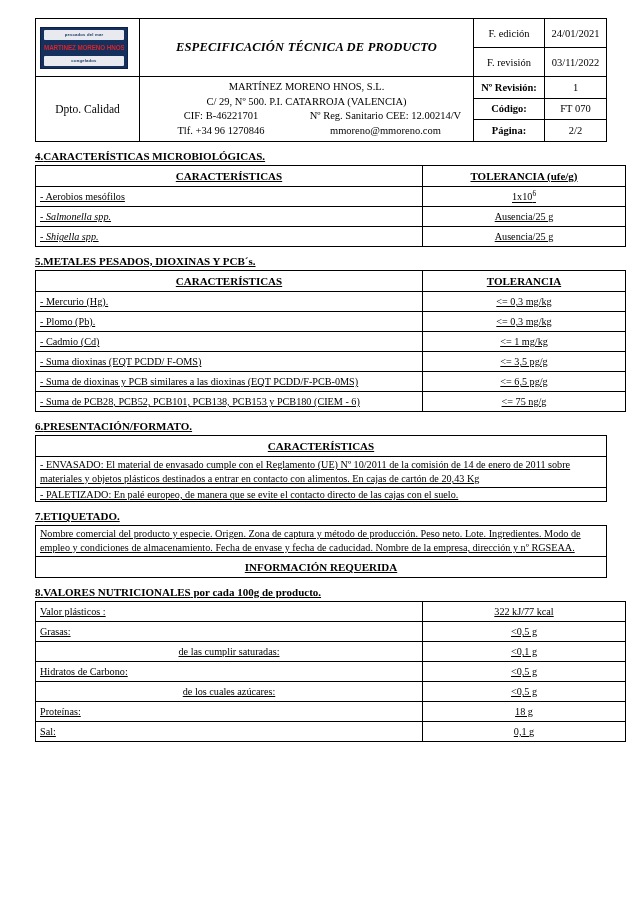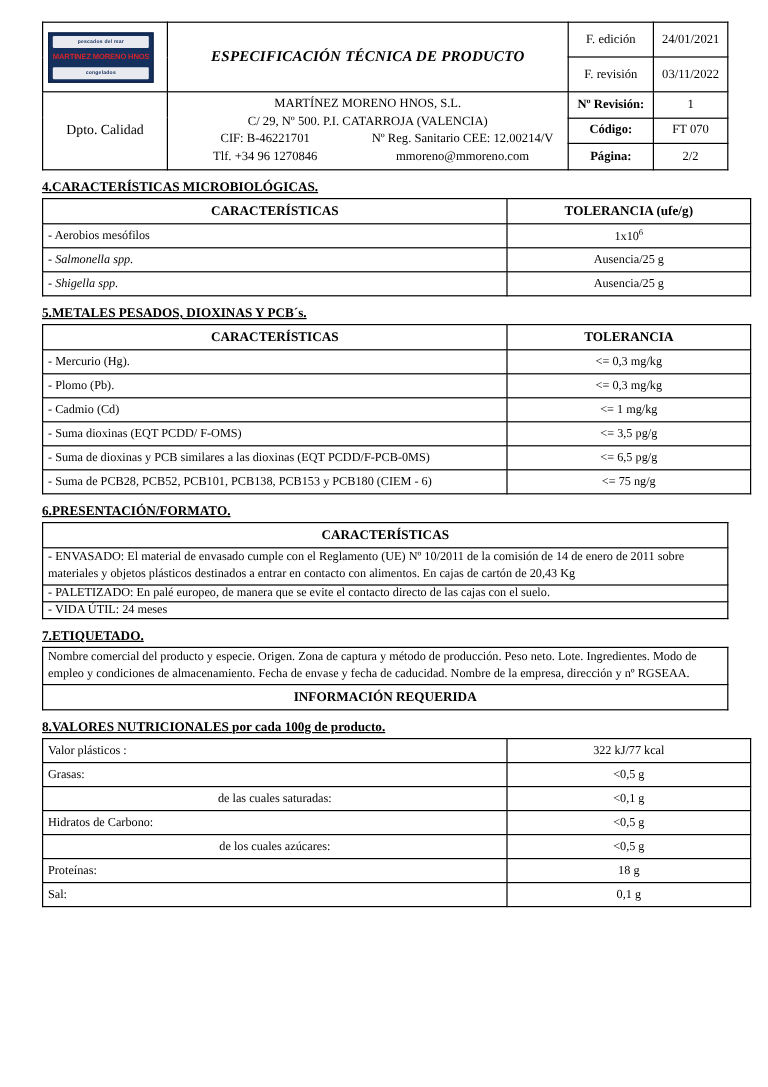--- a/index.html
+++ b/index.html
@@ -114,20 +114,21 @@
     border-collapse: collapse;
     width: 572px;
     table-layout: fixed;
   }
   table.tb td, table.tb th {
     border: 1px solid #000;
     font-size: 10.2px;
     padding: 1px 4px;
     vertical-align: middle;
     font-weight: normal;
+    text-decoration: underline;
   }
   table.tb th {
     text-align: center;
     font-weight: bold;
     font-size: 11px;
     height: 18px;
   }
   .c1 { width: 378px; }
   .c2 { width: 194px; text-align: center; }
   td.rowh { height: 17px; }
@@ -274,23 +275,20 @@
     <tbody>
         <tr>
       <th class="fullhead">CARACTERÍSTICAS</th>
     </tr>
     <tr>
       <td class="para"> - ENVASADO: El material de envasado cumple con el Reglamento (UE) Nº 10/2011 de la comisión de 14 de enero de 2011 sobre materiales y objetos plásticos destinados a entrar en contacto con alimentos. En cajas de cartón de 20,43 Kg</td>
     </tr>
     <tr>
       <td class="single">- PALETIZADO: En palé europeo, de manera que se evite el contacto directo de las cajas con el suelo.</td>
     </tr>
-    <tr>
-      <td class="single">- VIDA ÚTIL: 24 meses</td>
-    </tr>
   </tbody>
     </table>
 
   <div class="sec-head">
     <span class="u">7.</span><span class="u">ETIQUETADO.</span>
   </div>
   <table class="tb">
     <tbody>
         <tr>
       <td class="para"> Nombre comercial del producto y especie. Origen. Zona de captura y método de producción. Peso neto. Lote. Ingredientes. Modo de empleo y condiciones de almacenamiento. Fecha de envase y fecha de caducidad. Nombre de la empresa, dirección y nº RGSEAA.</td>
@@ -308,21 +306,21 @@
     <tbody>
         <tr>
       <td class="c1 rowh">Valor plásticos :</td>
       <td class="c2 rowh">322 kJ/77 kcal</td>
     </tr>
     <tr>
       <td class="c1 rowh">Grasas:</td>
       <td class="c2 rowh">&lt;0,5 g</td>
     </tr>
     <tr>
-      <td class="c1 rowh indent">de las cuales saturadas:</td>
+      <td class="c1 rowh indent">de las cumplir saturadas:</td>
       <td class="c2 rowh">&lt;0,1 g</td>
     </tr>
     <tr>
       <td class="c1 rowh">Hidratos de Carbono:</td>
       <td class="c2 rowh">&lt;0,5 g</td>
     </tr>
     <tr>
       <td class="c1 rowh indent">de los cuales azúcares:</td>
       <td class="c2 rowh">&lt;0,5 g</td>
     </tr>

